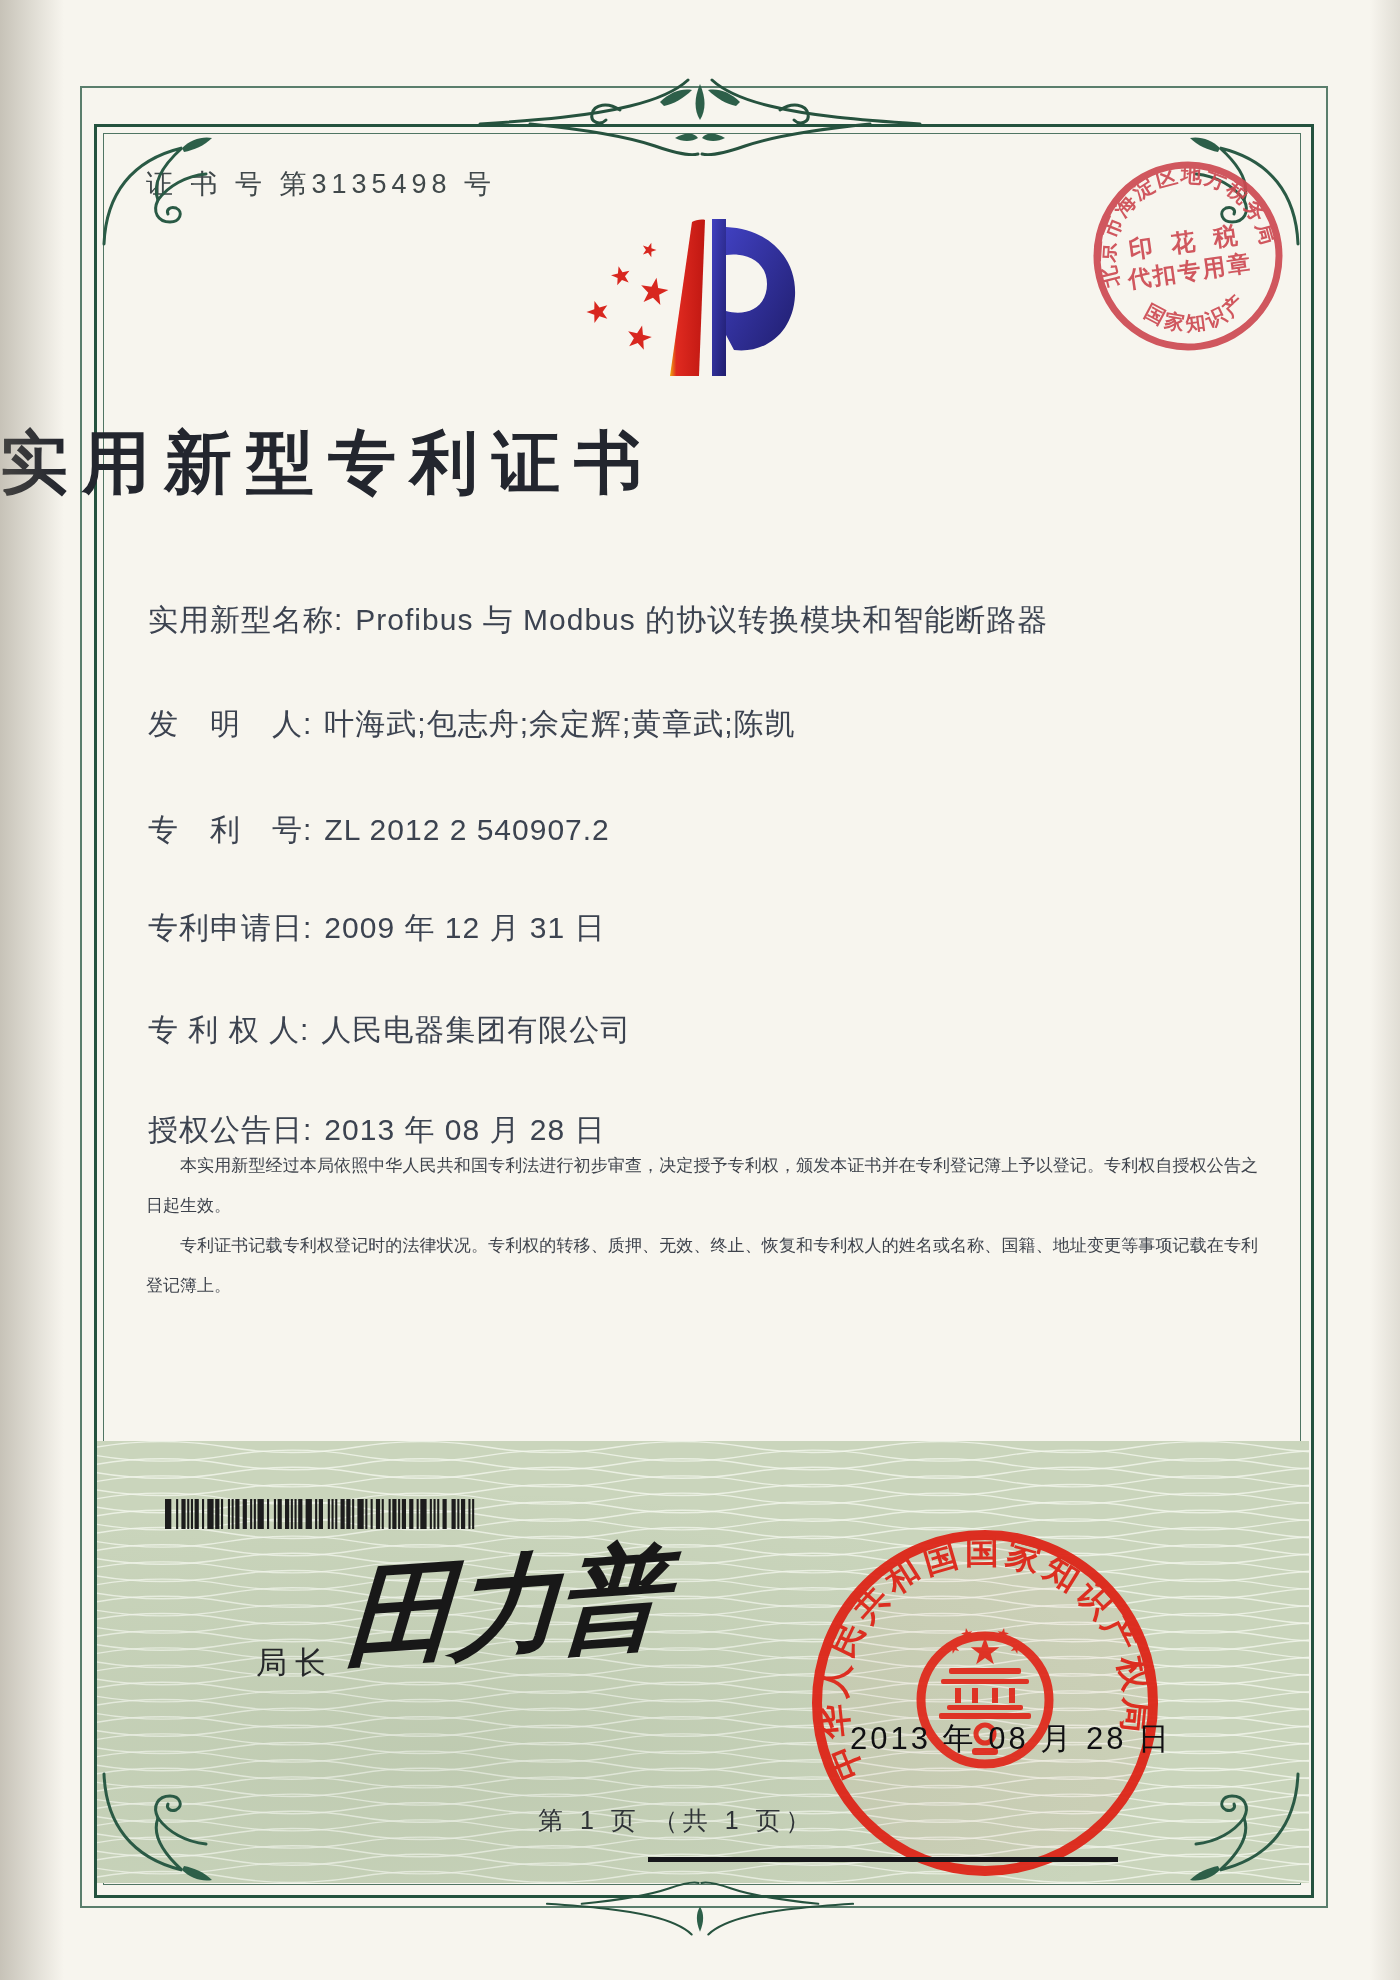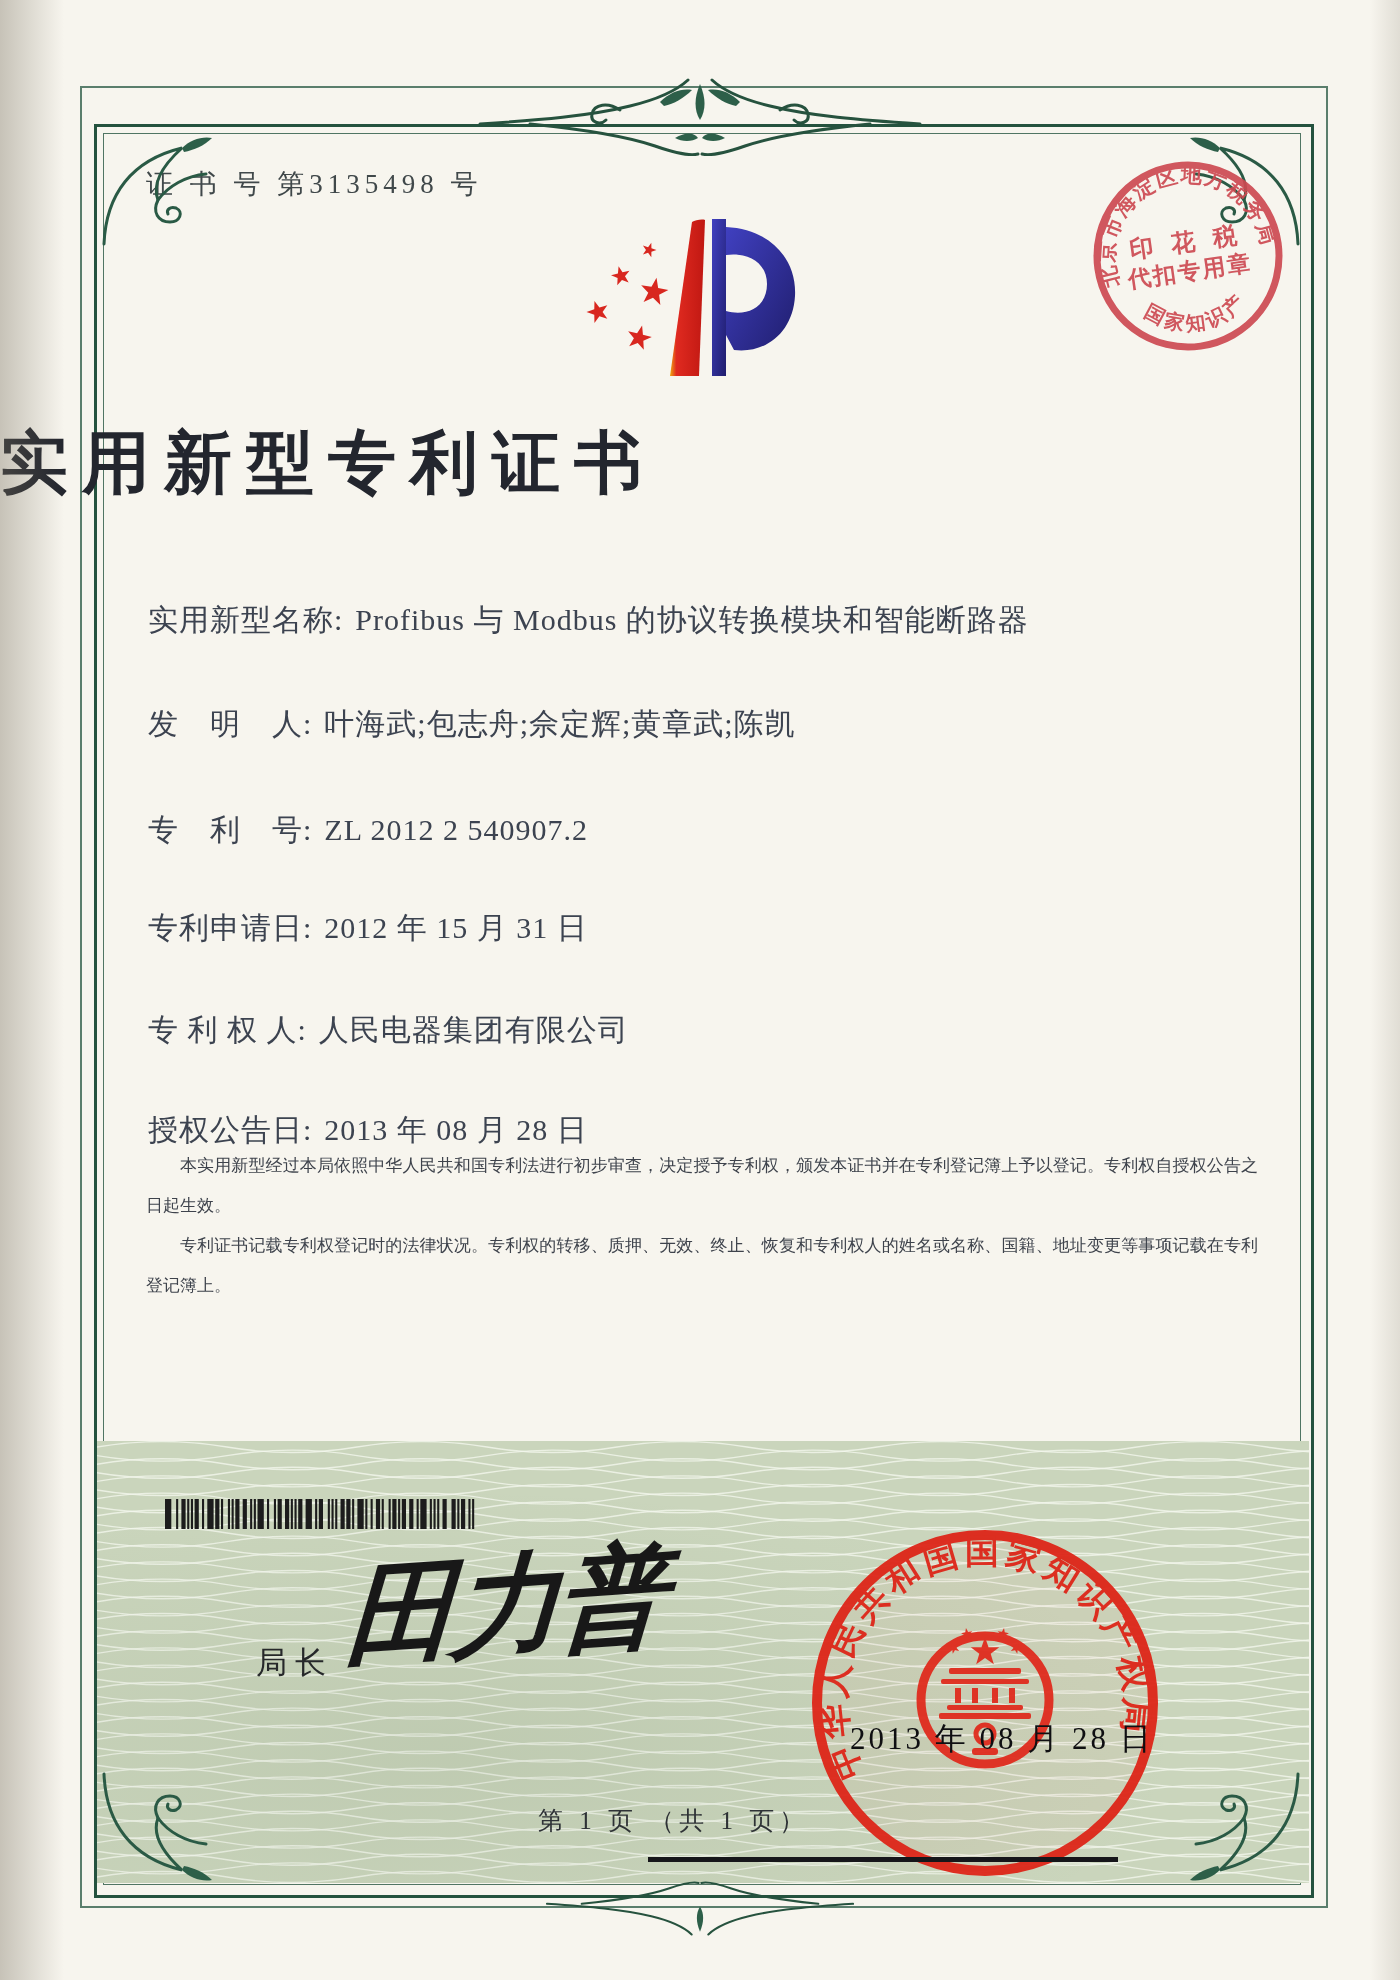--- a/index.html
+++ b/index.html
@@ -1,17 +1,17 @@
 <!DOCTYPE html>
 <html><head>
 <meta charset="utf-8">
 <style>
   html,body{margin:0;padding:0;background:#e9e7df;}
   .page{position:relative;width:1400px;height:1980px;background:#f7f5ee;overflow:hidden;
-        font-family:Liberation Serif, serif;}
+        font-family:Liberation Sans, sans-serif;}
   .page::before{content:"";position:absolute;left:0;top:0;width:64px;height:100%;
         background:linear-gradient(90deg,rgba(120,112,95,.38),rgba(120,112,95,0));z-index:5;pointer-events:none;}
   .page::after{content:"";position:absolute;right:0;top:0;width:30px;height:100%;
         background:linear-gradient(270deg,rgba(120,112,95,.18),rgba(120,112,95,0));z-index:5;pointer-events:none;}
 
   
   .f1{position:absolute;left:80px;top:86px;width:1244px;height:1818px;border:2px solid rgba(38,85,64,.75);}
   .f2{position:absolute;left:94px;top:124px;width:1214px;height:1768px;border:3px solid #24523e;}
   .f3{position:absolute;left:103px;top:133px;width:1196px;height:1750px;border:1px solid rgba(38,85,64,.8);}
   .crest{position:absolute;z-index:3;}
@@ -174,21 +174,21 @@
   <div class="field" style="top:600px">
     <span class="flabel">实用新型名称:</span><span class="fvalue">Profibus 与 Modbus 的协议转换模块和智能断路器</span>
   </div>
   <div class="field" style="top:704px">
     <span class="flabel">发　明　人:</span><span class="fvalue">叶海武;包志舟;佘定辉;黄章武;陈凯</span>
   </div>
   <div class="field" style="top:810px">
     <span class="flabel">专　利　号:</span><span class="fvalue">ZL 2012 2 540907.2</span>
   </div>
   <div class="field" style="top:908px">
-    <span class="flabel">专利申请日:</span><span class="fvalue">2012 年 15 月 31 日</span>
+    <span class="flabel">专利申请日:</span><span class="fvalue">2009 年 12 月 31 日</span>
   </div>
   <div class="field" style="top:1010px">
     <span class="flabel">专 利 权 人:</span><span class="fvalue">人民电器集团有限公司</span>
   </div>
   <div class="field" style="top:1110px">
     <span class="flabel">授权公告日:</span><span class="fvalue">2013 年 08 月 28 日</span>
   </div>
 
   <div class="paras">
     <p>本实用新型经过本局依照中华人民共和国专利法进行初步审查，决定授予专利权，颁发本证书并在专利登记簿上予以登记。专利权自授权公告之日起生效。</p>

